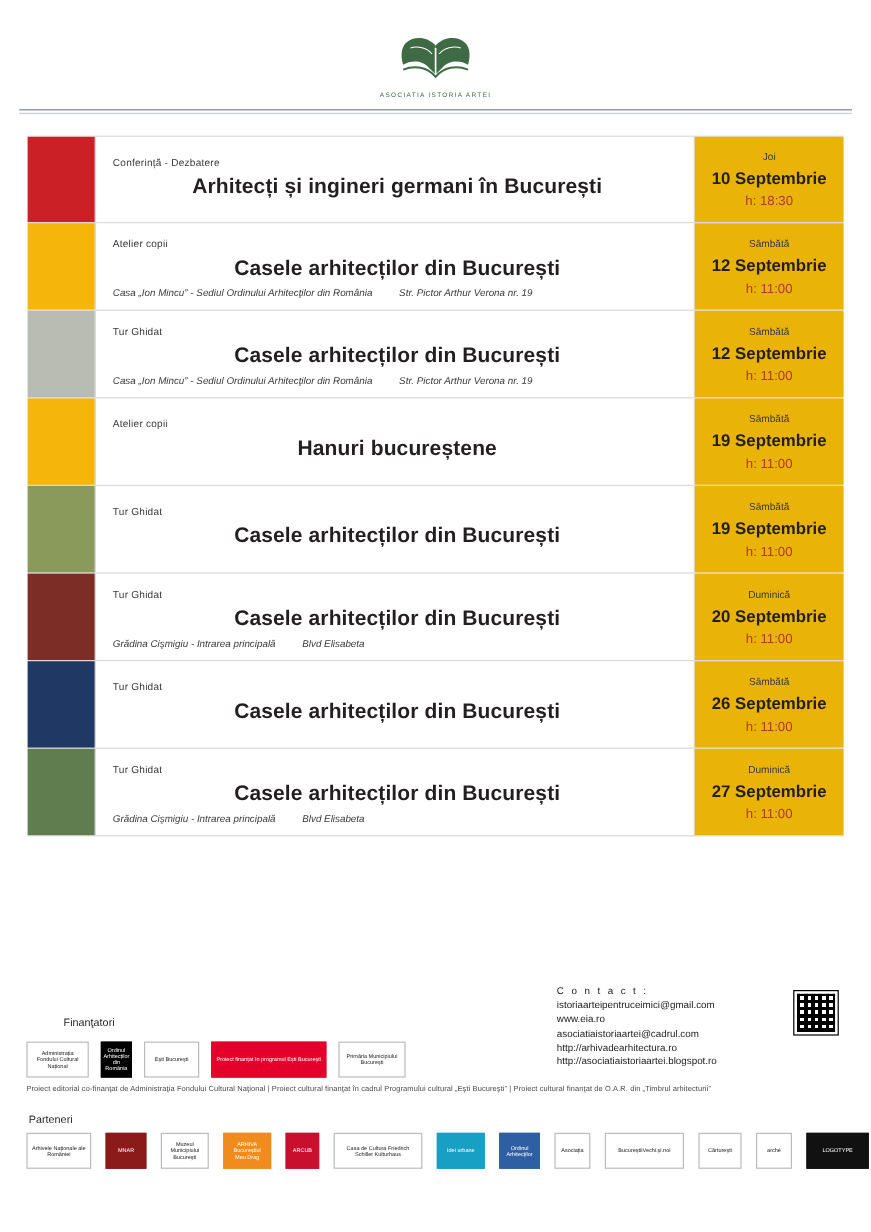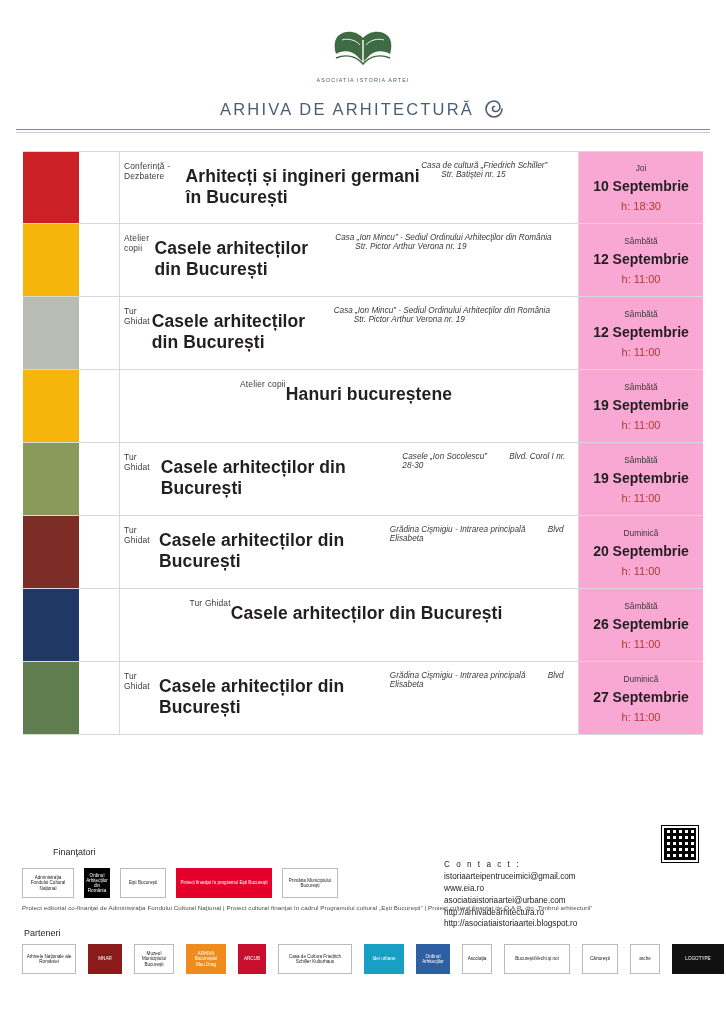--- a/index.html
+++ b/index.html
@@ -52,47 +52,47 @@
   .events { margin: 18px auto 0; width: 680px; }
   .event-row {
     display: flex;
     border-bottom: 1px solid #d9d9d9;
     min-height: 73px;
   }
   .event-row:first-child { border-top: 1px solid #d9d9d9; }
   .swatch { width: 56px; flex: 0 0 56px; }
   .event-main {
     flex: 1 1 auto;
-    padding: 9px 10px 7px 4px;
+    padding: 9px 10px 7px 14px;
     border-left: 1px solid #d9d9d9;
     border-right: 1px solid #d9d9d9;
-    display: flex; flex-direction: row; justify-content: center; margin-left: 40px;
+    display: flex; flex-direction: column; justify-content: center;
   }
   .ev-type { font-size: 8.4px; color: #3a3a3a; letter-spacing: .2px; }
   .ev-title {
     font-size: 17.5px; font-weight: bold; color: #231f20;
-    margin: 5px 0 6px; letter-spacing: .1px;
+    margin: 5px 0 6px; letter-spacing: .1px; text-align: center;
   }
   .ev-venue { font-size: 8.2px; font-style: italic; color: #3a3a3a; }
   .ev-venue .addr { margin-left: 20px; font-style: italic; }
   .event-date {
     width: 124px; flex: 0 0 124px;
-    background: #f9a8d4;
+    background: #eab308;
     display: flex; flex-direction: column; align-items: center; justify-content: center;
     padding: 6px 4px;
   }
   .d-day { font-size: 8.4px; color: #3a3a3a; margin-bottom: 5px; }
   .d-date { font-size: 14px; font-weight: bold; color: #231f20; margin-bottom: 6px; }
   .d-hour { font-size: 11px; color: #b03a2e; }
 
   
   .footer { position: absolute; left: 0; top: 820px; width: 726px; }
   .contact-block {
-    position: absolute; left: 444px; top: 0;
-    font-size: 8.2px; color: #222; line-height: 1.45; margin-top: 39px;
+    position: absolute; left: 464px; top: 0;
+    font-size: 8.2px; color: #222; line-height: 1.45;
   }
   .contact-label { letter-spacing: 2px; }
   .qr {
     position: absolute; right: 28px; top: 6px;
     width: 36px; height: 36px;
     background:
       repeating-linear-gradient(90deg,#000 0 3px,#fff 3px 6px),
       repeating-linear-gradient(0deg,#000 0 3px,#fff 3px 6px);
     background-blend-mode: multiply;
     border: 2px solid #fff;
@@ -128,40 +128,30 @@
       <path d="M37 10 C44 2, 56 2, 62 8 C66 12, 66 20, 64 26 C58 22, 48 22, 43 28 L37 34 Z" fill="#3f6b44"></path>
       <path d="M37 12 L37 36" stroke="#ffffff" stroke-width="1.4" fill="none"></path>
       <path d="M16 12 C22 10, 30 12, 34 17" stroke="#ffffff" stroke-width=".9" fill="none"></path>
       <path d="M58 12 C52 10, 44 12, 40 17" stroke="#ffffff" stroke-width=".9" fill="none"></path>
       <path d="M10 30 C20 26, 30 28, 37 36 C44 28, 54 26, 64 30" stroke="#3f6b44" stroke-width="1.6" fill="none"></path>
     </svg>
     <div class="logo-caption">ASOCIATIA ISTORIA ARTEI</div>
   </div>
 
 
-  <div class="subtitle-row">
-    <div class="subtitle">ARHIVA DE ARHITECTURĂ</div>
-    <svg class="spiral" viewBox="0 0 24 24">
-      <path d="M20 12 a8 8 0 1 1 -8 -8 a6 6 0 0 1 6 6 a4.5 4.5 0 0 1 -4.5 4.5 a3 3 0 0 1 -3 -3 a2 2 0 0 1 2 -2" fill="none" stroke="#4b5d73" stroke-width="1.6" stroke-linecap="round"></path>
-    </svg>
-  </div>
   <div class="rule"></div>
   <div class="rule2"></div>
 
   <div class="events">
 
     <div class="event-row">
       <div class="swatch" style="background:#cc2027"></div>
       <div class="event-main">
         <div class="ev-type">Conferință - Dezbatere</div>
         <div class="ev-title">Arhitecți și ingineri germani în București</div>
-        <div class="ev-venue">
-          <span>Casa de cultură „Friedrich Schiller”</span>
-          <span class="addr">Str. Batiştei nr. 15</span>
-        </div>
       </div>
       <div class="event-date">
         <div class="d-day">Joi</div>
         <div class="d-date">10 Septembrie</div>
         <div class="d-hour">h: 18:30</div>
       </div>
     </div>
 
     <div class="event-row">
       <div class="swatch" style="background:#f5b50a"></div>
@@ -208,24 +198,20 @@
         <div class="d-date">19 Septembrie</div>
         <div class="d-hour">h: 11:00</div>
       </div>
     </div>
 
     <div class="event-row">
       <div class="swatch" style="background:#8a9a5b"></div>
       <div class="event-main">
         <div class="ev-type">Tur Ghidat</div>
         <div class="ev-title">Casele arhitecților din București</div>
-        <div class="ev-venue">
-          <span>Casele „Ion Socolescu”</span>
-          <span class="addr">Blvd. Corol I nr. 28-30</span>
-        </div>
       </div>
       <div class="event-date">
         <div class="d-day">Sâmbătă</div>
         <div class="d-date">19 Septembrie</div>
         <div class="d-hour">h: 11:00</div>
       </div>
     </div>
 
     <div class="event-row">
       <div class="swatch" style="background:#7b2d26"></div>
@@ -275,21 +261,21 @@
     </div>
 
   </div>
 
   <div class="footer">
 
     <div class="contact-block">
       <div class="contact-label">C o n t a c t :</div>
       <div>istoriaarteipentruceimici@gmail.com</div>
       <div>www.eia.ro</div>
-      <div>asociatiaistoriaartei@urbane.com</div>
+      <div>asociatiaistoriaartei@cadrul.com</div>
       <div>http://arhivadearhitectura.ro</div>
       <div>http://asociatiaistoriaartei.blogspot.ro</div>
     </div>
 
     <div class="qr"></div>
 
     <div class="fin-label">Finanţatori</div>
 
     <div class="logo-strip fin-strip">
       <div class="lg" style="width:52px">Administrația Fondului Cultural Național</div>

